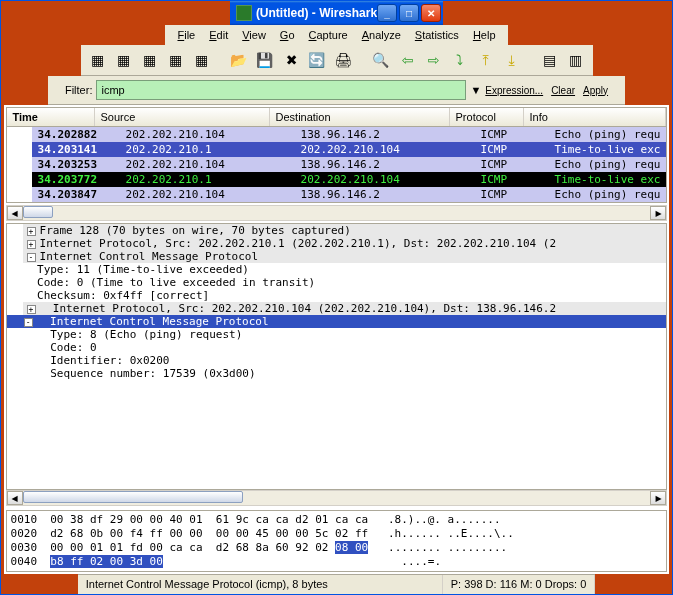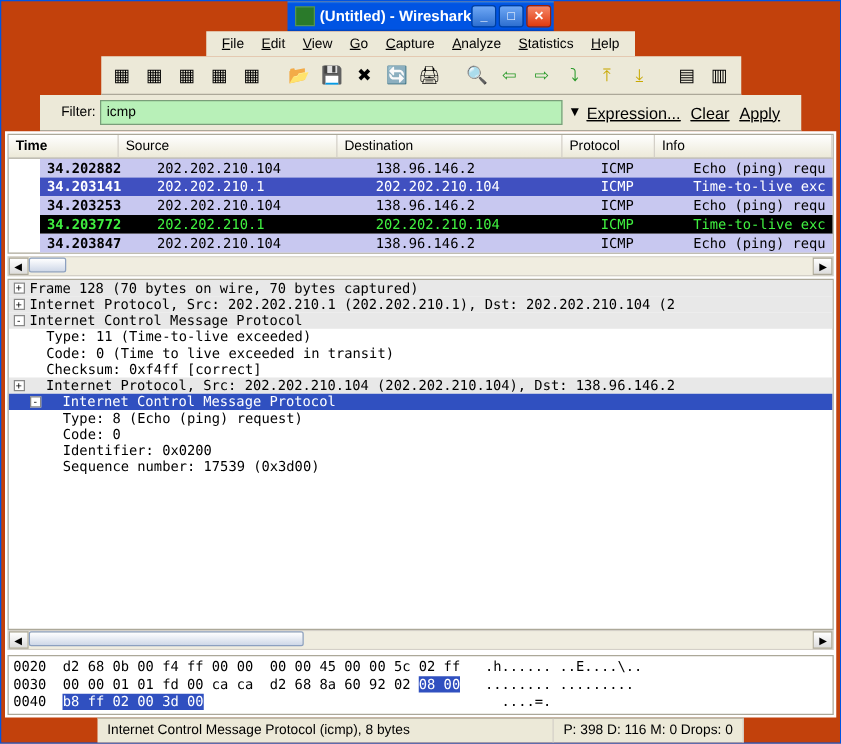--- a/index.html
+++ b/index.html
@@ -11,21 +11,21 @@
 .win-btn { width: 20px; height: 18px; background: linear-gradient(to bottom, #6fa8f5, #2d6fd0); border: 1px solid #0040a0; border-radius: 3px; color: white; font-size: 10px; display: flex; align-items: center; justify-content: center; cursor: pointer; font-weight: bold; }
 .win-btn.close { background: linear-gradient(to bottom, #f58869, #e03a0e); border-color: #a02000; }
 .menubar { background: #ece9d8; padding: 2px 6px; display: flex; gap: 2px; font-size: 11px; }
 .menu-item { padding: 2px 6px; cursor: pointer; }
 .menu-item u { text-decoration: underline; }
 .toolbar { background: #ece9d8; padding: 4px 6px; display: flex; gap: 4px; align-items: center; border-bottom: 1px solid #aca899; }
 .tb-btn { width: 22px; height: 22px; border: 1px solid transparent; display: flex; align-items: center; justify-content: center; cursor: pointer; font-size: 14px; }
 .tb-sep { width: 8px; }
 .filter-bar { background: #ece9d8; padding: 4px 17px; display: flex; align-items: center; gap: 4px; border-bottom: 1px solid #aca899; }
 .filter-input { flex: 0 0 370px; height: 20px; background: #b8f0b8; border: 1px solid #7a9e7a; padding: 2px 4px; font-family: inherit; font-size: 11px; }
-.filter-links { display: flex; gap: 8px; font-size: 13px; text-decoration: underline; }
+.filter-links { display: flex; gap: 8px; font-size: 10px; }
 .filter-link { color: #000; text-decoration: underline; cursor: pointer; }
 .panes { flex: 1; display: flex; flex-direction: column; background: white; overflow: hidden; }
 .packet-list { border: 1px solid #aca899; margin: 2px; background: white; display: flex; flex-direction: column; }
 .list-header { display: flex; background: linear-gradient(to bottom, #fff, #ece9d8); border-bottom: 1px solid #aca899; font-size: 11px; }
 .list-header > div { padding: 3px 6px; border-right: 1px solid #d4d0c8; }
 .col-time { width: 88px; font-weight: bold; }
 .col-src { width: 175px; }
 .col-dst { width: 180px; }
 .col-proto { width: 74px; }
 .col-info { flex: 1; }
@@ -34,21 +34,21 @@
 .pkt-row > div { padding: 1px 6px; white-space: nowrap; overflow: hidden; }
 .row-purple { background: #c8c8f0; }
 .row-blue-sel { background: #4050c0; color: white; }
 .row-black { background: #000; color: #40f040; }
 .scroll-area { display: flex; align-items: center; background: #ece9d8; height: 16px; border: 1px solid #d4d0c8; margin: 0 2px 2px; }
 .scroll-btn { width: 16px; height: 14px; background: linear-gradient(to bottom, #fff, #ddd); border: 1px solid #aca899; font-size: 8px; display: flex; align-items: center; justify-content: center; cursor: pointer; }
 .scroll-track { flex: 1; background: #f0ede0; height: 14px; position: relative; }
 .scroll-thumb { position: absolute; height: 12px; background: linear-gradient(to bottom, #fff, #cfd8e8); border: 1px solid #8ca0c0; border-radius: 2px; top: 0; }
 .detail-pane { flex: 1; border: 1px solid #aca899; margin: 0 2px; background: white; font-family: "Lucida Console", monospace; font-size: 11px; overflow: hidden; }
 .tree-row { padding: 0 4px; white-space: pre; }
-.tree-row.gray { background: #e8e8e8; }
+.tree-row.gray { background: #e8e8e8; margin-left: 16px; }
 .tree-row.sel { background: #3050c0; color: white; }
 .tree-toggle { display: inline-block; width: 9px; height: 9px; border: 1px solid #888; background: white; color: #000; font-size: 8px; line-height: 7px; text-align: center; margin-right: 4px; vertical-align: middle; cursor: pointer; }
 .hex-pane { border: 1px solid #aca899; margin: 2px; background: white; font-family: "Lucida Console", monospace; font-size: 11px; padding: 2px 4px; line-height: 14px; }
 .hex-row { white-space: pre; }
 .hex-hl { background: #3050c0; color: white; }
 .statusbar { background: #ece9d8; border-top: 1px solid #aca899; display: flex; font-size: 11px; height: 20px; }
 .status-cell { padding: 3px 8px; border-right: 1px solid #d4d0c8; }
 .status-cell:first-child { flex: 0 0 365px; }
 .arrow-green { color: #2a9a2a; }
 .arrow-yellow { color: #c8a800; }
@@ -184,20 +184,21 @@
     </div>
     <div class="scroll-area">
       <div class="scroll-btn">◀</div>
       <div class="scroll-track">
           <div class="scroll-thumb" style="left:0;width:220px"></div>
         </div>
       <div class="scroll-btn">▶</div>
     </div>
 
     <div class="hex-pane">
+      <div class="hex-row">0010  00 38 df 29 00 00 40 01  61 9c ca ca d2 01 ca ca   .8.)..@. a.......</div>
       <div class="hex-row">0020  d2 68 0b 00 f4 ff 00 00  00 00 45 00 00 5c 02 ff   .h...... ..E....\..</div>
       <div class="hex-row"><span>0030  00 00 01 01 fd 00 ca ca  d2 68 8a 60 92 02 </span><span class="hex-hl">08 00</span><span>   ........ .........</span></div>
       <div class="hex-row"><span>0040  </span><span class="hex-hl">b8 ff 02 00 3d 00</span><span>                                    ....=.          </span></div>
     </div>
   </div>
 
   <div class="statusbar">
     <div class="status-cell">Internet Control Message Protocol (icmp), 8 bytes</div>
     <div class="status-cell">P: 398 D: 116 M: 0 Drops: 0</div>
   </div>

